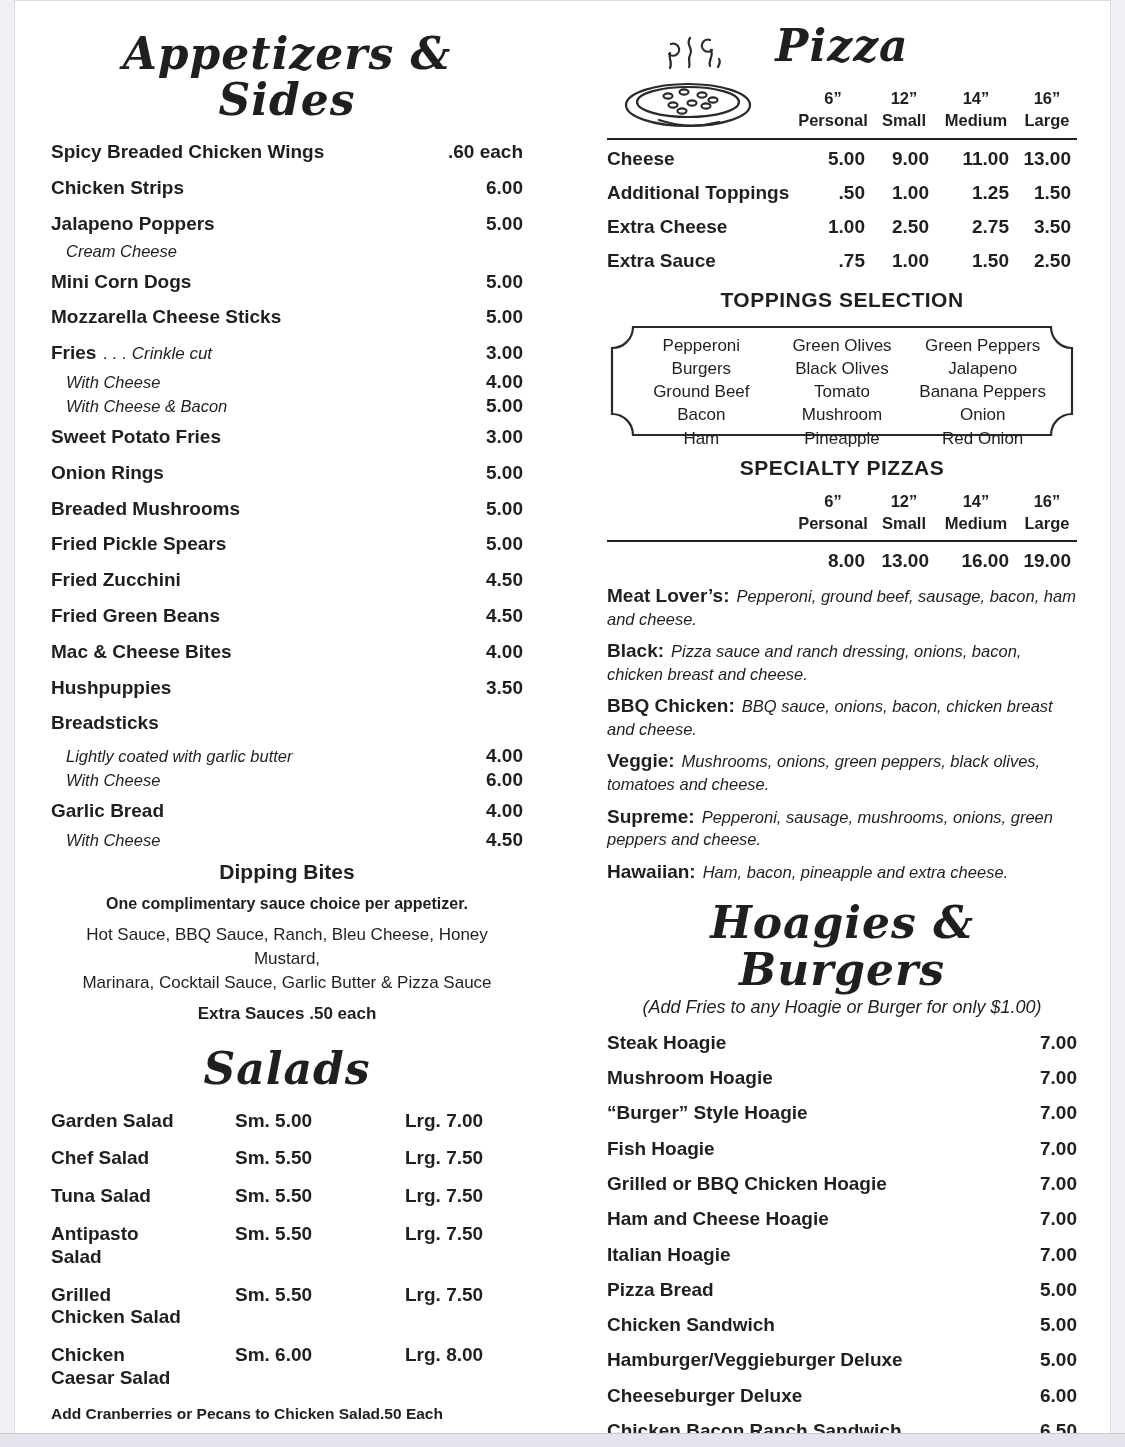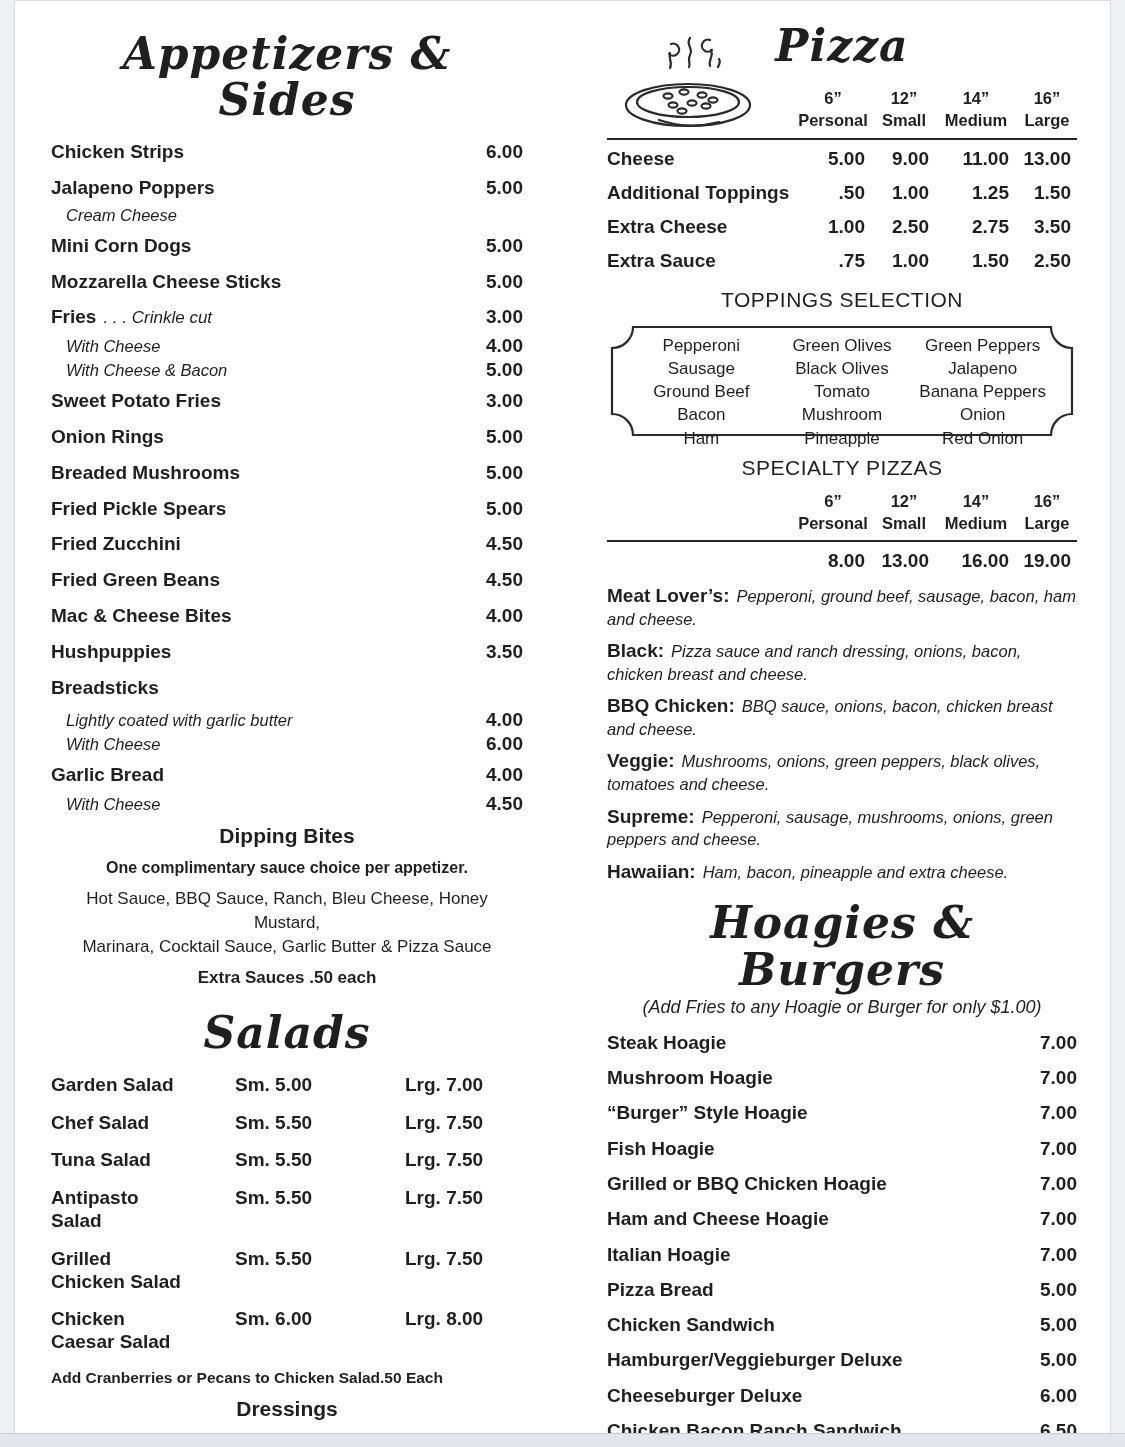--- a/index.html
+++ b/index.html
@@ -53,41 +53,45 @@
 
   
   .pizza-head{position:relative;height:64px;}
   .pizza-head .script{margin:0;}
   .pizza-icon{position:absolute;left:6px;top:8px;}
   .ptable{display:grid;grid-template-columns:1fr 76px 62px 78px 60px;column-gap:2px;align-items:baseline;}
   .ph{font-weight:bold;font-size:16.5px;text-align:center;line-height:1.35;}
   .prule{grid-column:1/-1;border-top:2.5px solid #222;margin:6px 0 8px;}
   .plabel{font-weight:bold;font-size:19px;margin:0 0 12px;}
   .pnum{font-weight:bold;font-size:19px;text-align:right;padding-right:6px;margin:0 0 12px;}
-  .sec-title{font-weight:normal;font-size:21px;text-align:center;letter-spacing:.5px;margin:4px 0 10px;}
+  .sec-title{font-weight:bold;font-size:21px;text-align:center;letter-spacing:.5px;margin:4px 0 10px;}
 
   .plaque{position:relative;height:118px;margin:0 0 16px;}
   .plaque svg{position:absolute;left:0;top:0;}
   .plaque-grid{position:absolute;left:24px;top:12px;right:24px;display:grid;grid-template-columns:1fr 1fr 1fr;}
   .tcol{text-align:center;font-size:17px;line-height:1.37;}
 
   .spec{font-size:16.5px;font-style:italic;line-height:1.3;margin:0 0 9px;}
   .spec-name{font-style:normal;font-weight:bold;font-size:19px;margin-right:7px;}
 
   .hb-sub{font-style:italic;font-size:18px;text-align:center;margin:-6px 0 14px;}
   .hrow{display:flex;justify-content:space-between;align-items:baseline;margin:0 0 12.5px;}
 </style>
 </head>
 <body>
 
 <div class="page">
 
   <div class="col col-left">
     <h1 class="script">Appetizers &amp; Sides</h1>
 
+    <div class="row">
+      <span class="nm">Spicy Breaded Chicken Wings</span>
+      <span class="pr">.60 each</span>
+    </div>
     <div class="row">
       <span class="nm">Chicken Strips</span>
       <span class="pr">6.00</span>
     </div>
     <div class="row">
       <span class="nm">Jalapeno Poppers</span>
       <span class="pr">5.00</span>
     </div>
     <div class="sub">
       <span class="nm2">Cream Cheese</span>
@@ -276,21 +280,21 @@
 
     <div class="sec-title">TOPPINGS SELECTION</div>
 
     <div class="plaque">
       <svg width="470" height="118" viewBox="0 0 470 118">
         <path d="M26,5 H444 A21,21 0 0 0 465,26 V92 A21,21 0 0 0 444,113 H26 A21,21 0 0 0 5,92 V26 A21,21 0 0 0 26,5 Z" fill="none" stroke="#2a2a2a" stroke-width="2.2"></path>
       </svg>
       <div class="plaque-grid">
         <div class="tcol">
           <div>Pepperoni</div>
-          <div>Sausage</div>
+          <div>Burgers</div>
           <div>Ground Beef</div>
           <div>Bacon</div>
           <div>Ham</div>
         </div>
         <div class="tcol">
           <div>Green Olives</div>
           <div>Black Olives</div>
           <div>Tomato</div>
           <div>Mushroom</div>
           <div>Pineapple</div>

